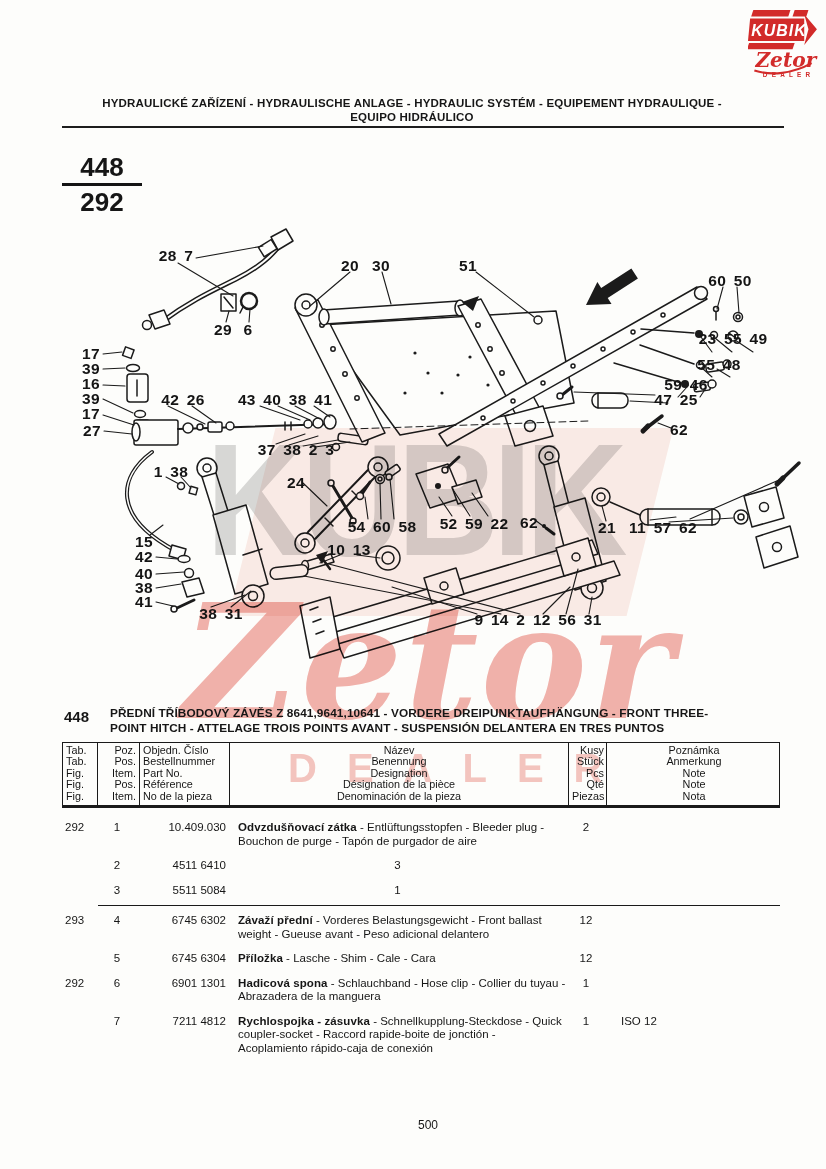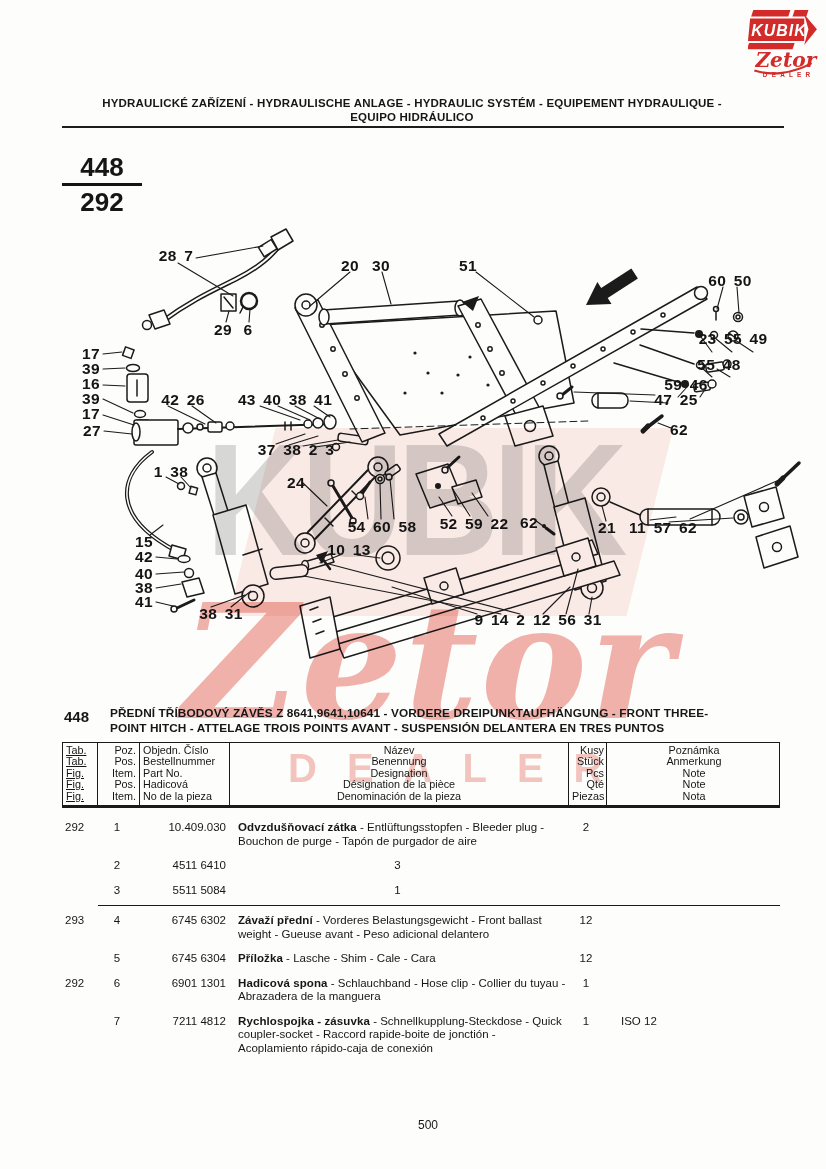--- a/index.html
+++ b/index.html
@@ -33,21 +33,21 @@
              letter-spacing:30px;color:#f5c6c1;}
 
   
   .section-head{position:absolute;left:64px;top:706px;width:700px;z-index:6;display:flex;}
   .section-num{font-weight:bold;font-size:15px;width:46px;padding-top:2px;}
   .section-title{font-weight:bold;font-size:11.8px;line-height:15px;letter-spacing:.1px;}
   .ptable{position:absolute;left:62px;top:742px;width:718px;z-index:6;font-size:11.5px;}
   .thead{display:grid;grid-template-columns:34px 42px 90px 339px 38px 175px;
          border:1.6px solid #1a1a1a;border-bottom:3px solid #1a1a1a;background:transparent;}
   .hcell{font-size:10.8px;line-height:11.4px;padding:2px 3px 3px 3px;border-left:1px solid #1a1a1a;}
-  .hcell.k0{border-left:none;text-align:left;text-decoration:underline;}
+  .hcell.k0{border-left:none;text-align:left;}
   .hcell.k1{text-align:right;}
   .hcell.k2{text-align:left;}
   .hcell.k3{text-align:center;}
   .hcell.k4{text-align:right;padding-right:2px;}
   .hcell.k5{text-align:center;}
   .tbody{padding-top:2px;}
   .trow{display:grid;grid-template-columns:34px 42px 90px 339px 38px 175px;margin-top:11px;}
   .cell{line-height:13.5px;}
   .ctab{padding-left:3px;}
   .cpos{text-align:center;}
@@ -425,21 +425,21 @@
           <div>Poz.</div>
           <div>Pos.</div>
           <div>Item.</div>
           <div>Pos.</div>
           <div>Item.</div>
         </div>
         <div class="hcell k2">
           <div>Objedn. Číslo</div>
           <div>Bestellnummer</div>
           <div>Part No.</div>
-          <div>Hadicová</div>
+          <div>Référence</div>
           <div>No de la pieza</div>
         </div>
         <div class="hcell k3">
           <div>Název</div>
           <div>Benennung</div>
           <div>Designation</div>
           <div>Désignation de la pièce</div>
           <div>Denominación de la pieza</div>
         </div>
         <div class="hcell k4">

